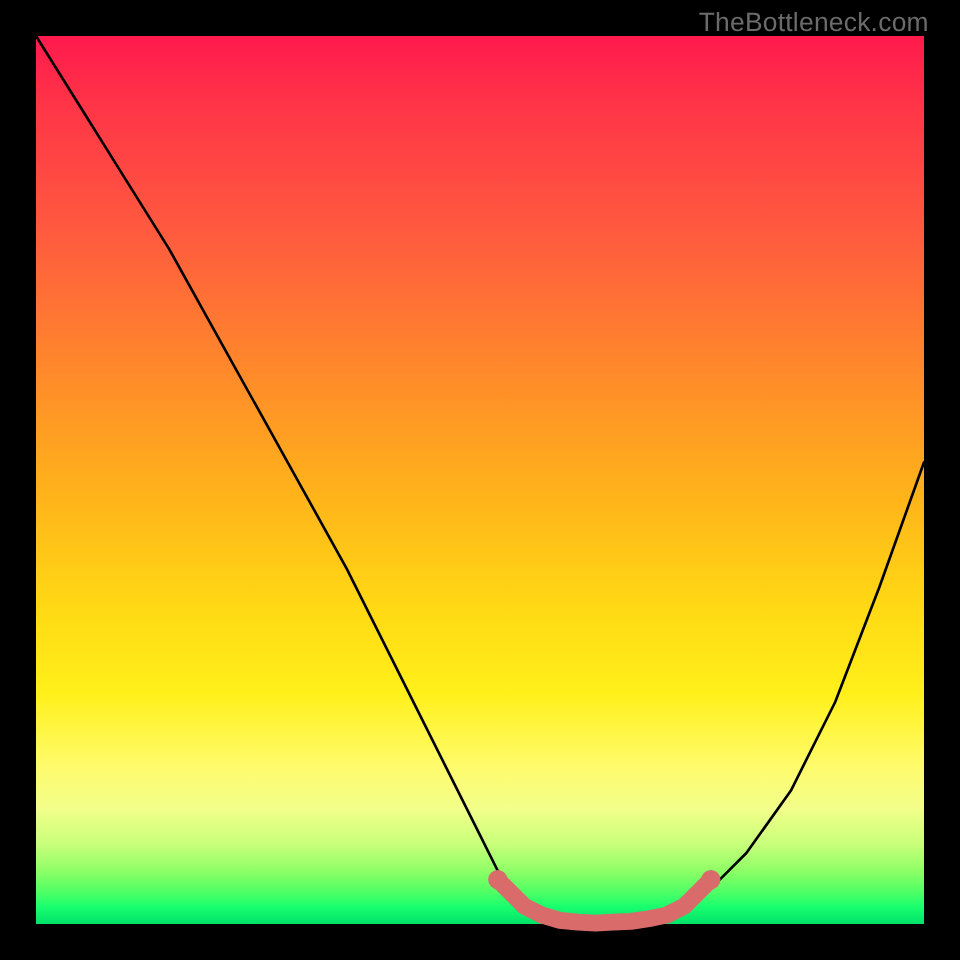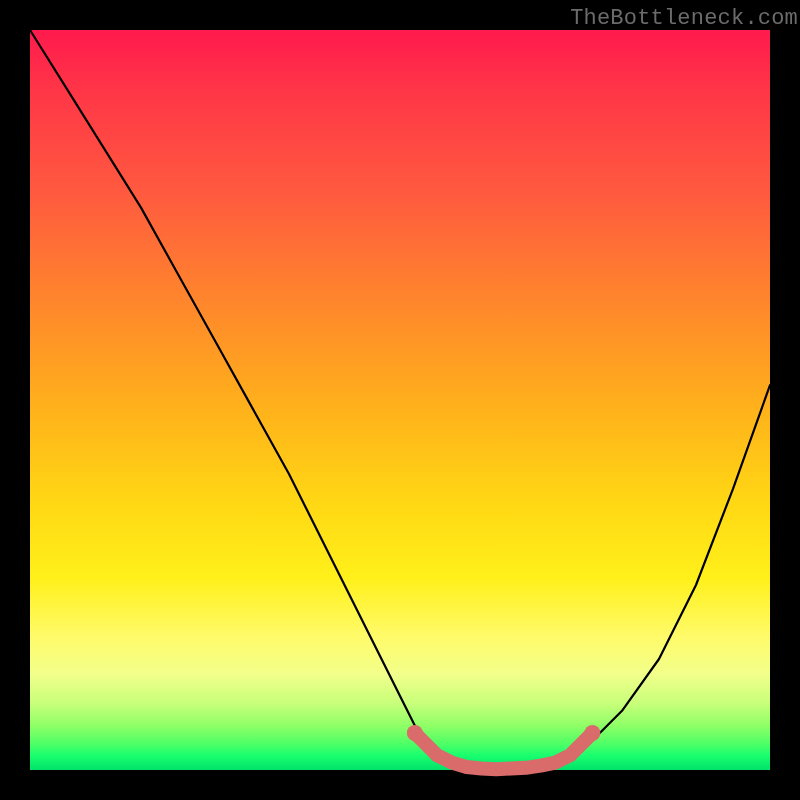--- a/index.html
+++ b/index.html
@@ -38,26 +38,25 @@
       #c8ff7a 91%,
       #8fff66 94%,
       #4dff66 96.5%,
       #1aff6e 98%,
       #00e26a 100%
     );
   }
   .attribution {
     position: absolute;
     top: 6px;
-    right: 2px;
+    right: 26px;
     font-size: 22px;
     color: #6b6b6b;
     letter-spacing: 0.2px;
     user-select: none;
-    font-family: Liberation Mono, monospace;
   }
   svg.curves {
     position: absolute;
     left: 0;
     top: 0;
     width: 100%;
     height: 100%;
     overflow: visible;
   }
 </style>

